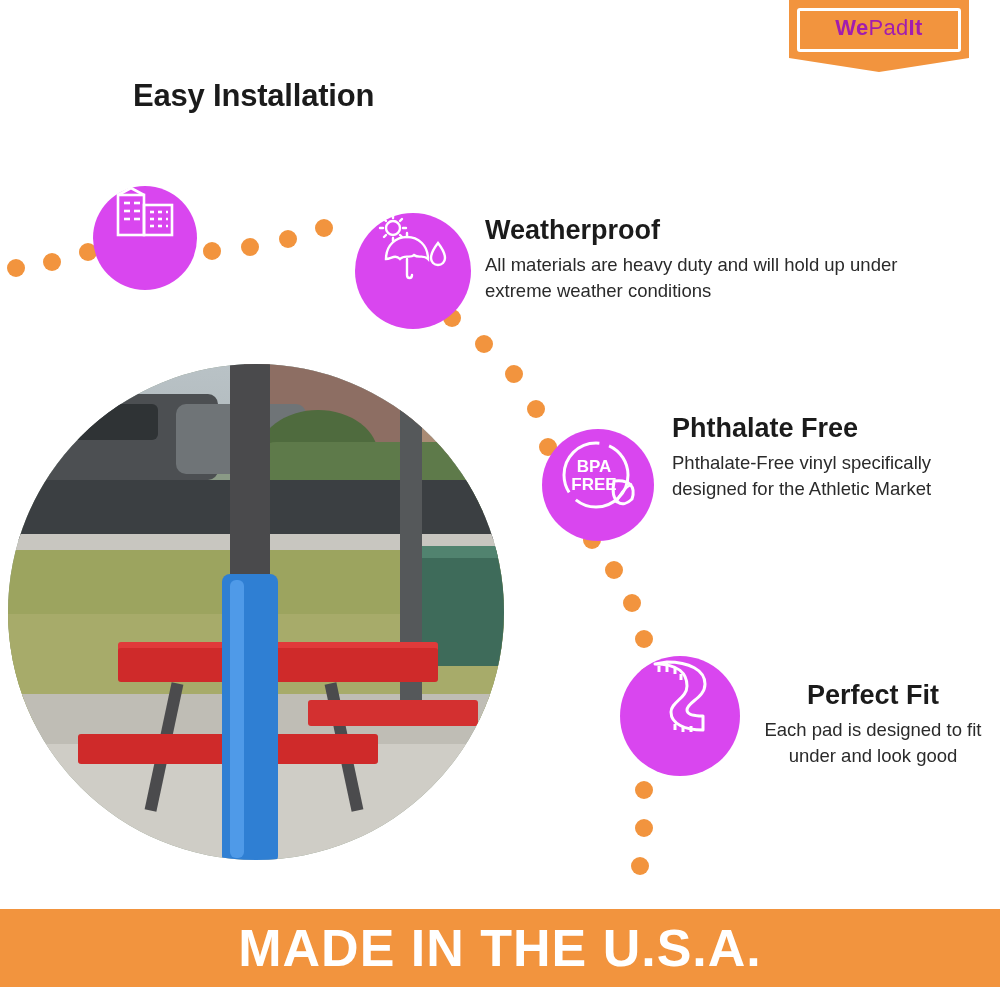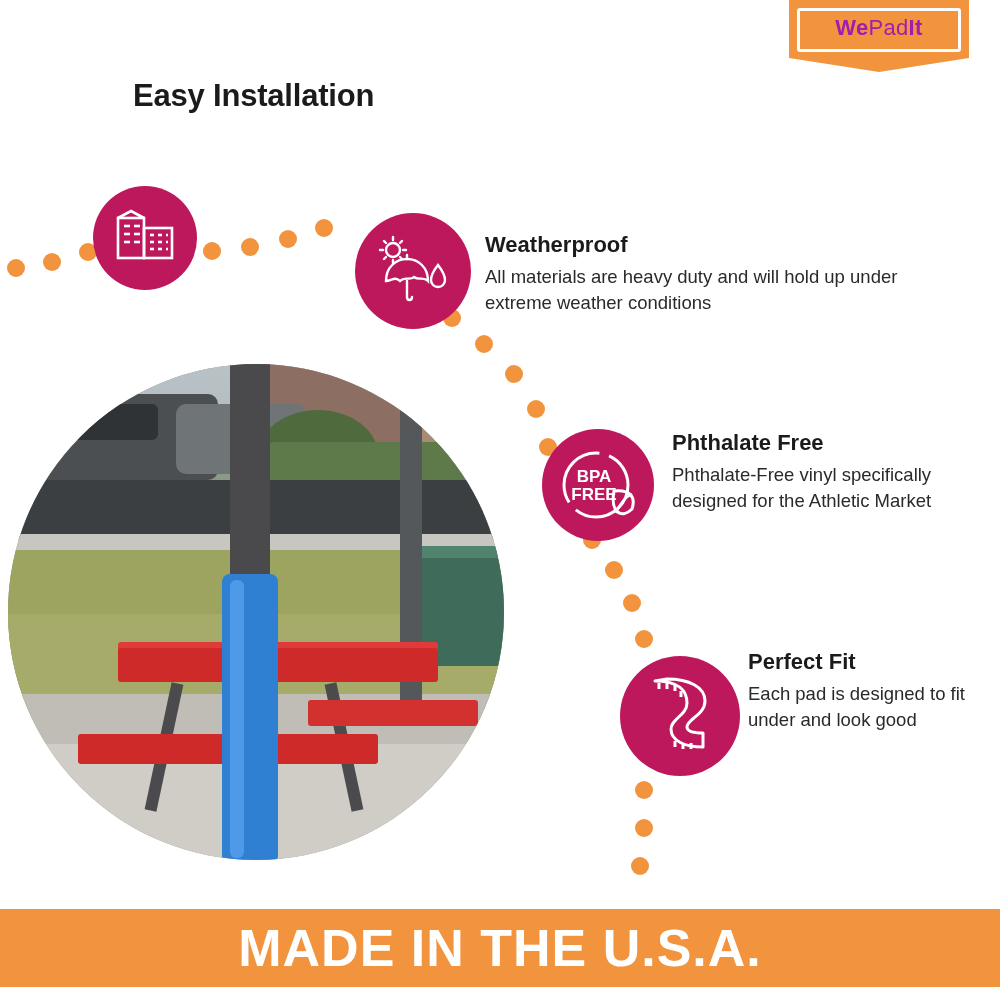--- a/index.html
+++ b/index.html
@@ -66,39 +66,39 @@
   .intro .sub {
     font-size: 19px;
     color: #2a2a2a;
     margin: 0;
   }
 
   
   .feature { position: absolute; }
   .feature .text-block { position: absolute; }
   .feature .f-title {
-    font-size: 22px;
+    font-size: 27px;
     font-weight: bold;
     color: #1b1b1b;
-    margin: 17px 0 6px 0;
+    margin: 0 0 6px 0;
     white-space: nowrap;
   }
   .feature .f-desc {
     font-size: 18.5px;
     line-height: 26px;
     color: #2a2a2a;
     margin: 0;
   }
 
   .circle-icon {
     position: absolute;
     border-radius: 50%;
-    background: #be185d;
+    background: #d946ef;
     display: flex;
-    align-items: center;
+    align-items: flex-start;
     justify-content: center;
   }
 
   
   .dots { position: absolute; left: 0; top: 0; width: 1000px; height: 987px; pointer-events: none; }
 
   
   .photo-circle {
     position: absolute;
     left: 8px;
@@ -271,21 +271,21 @@
         <line x1="22" y1="10" x2="22" y2="16"></line>
         <line x1="30" y1="10" x2="30" y2="16"></line>
         <line x1="38" y1="12" x2="38" y2="18"></line>
         <line x1="44" y1="18" x2="44" y2="24"></line>
         <line x1="38" y1="68" x2="38" y2="74"></line>
         <line x1="46" y1="70" x2="46" y2="76"></line>
         <line x1="54" y1="70" x2="54" y2="76"></line>
       </g>
     </svg>
   </div>
-  <div class="text-block" style="left:748px; top:632px; width:250px;">
+  <div class="text-block" style="left:748px; top:680px; width:250px;text-align:center;">
     <h2 class="f-title">Perfect Fit</h2>
     <p class="f-desc">Each pad is designed to fit under and look good</p>
   </div>
 </div>
 
 <div class="photo-circle">
   <div class="ph sky"></div>
   <div class="ph bldg"></div>
   <div class="ph bldg2"></div>
   <div class="ph carA"></div>

